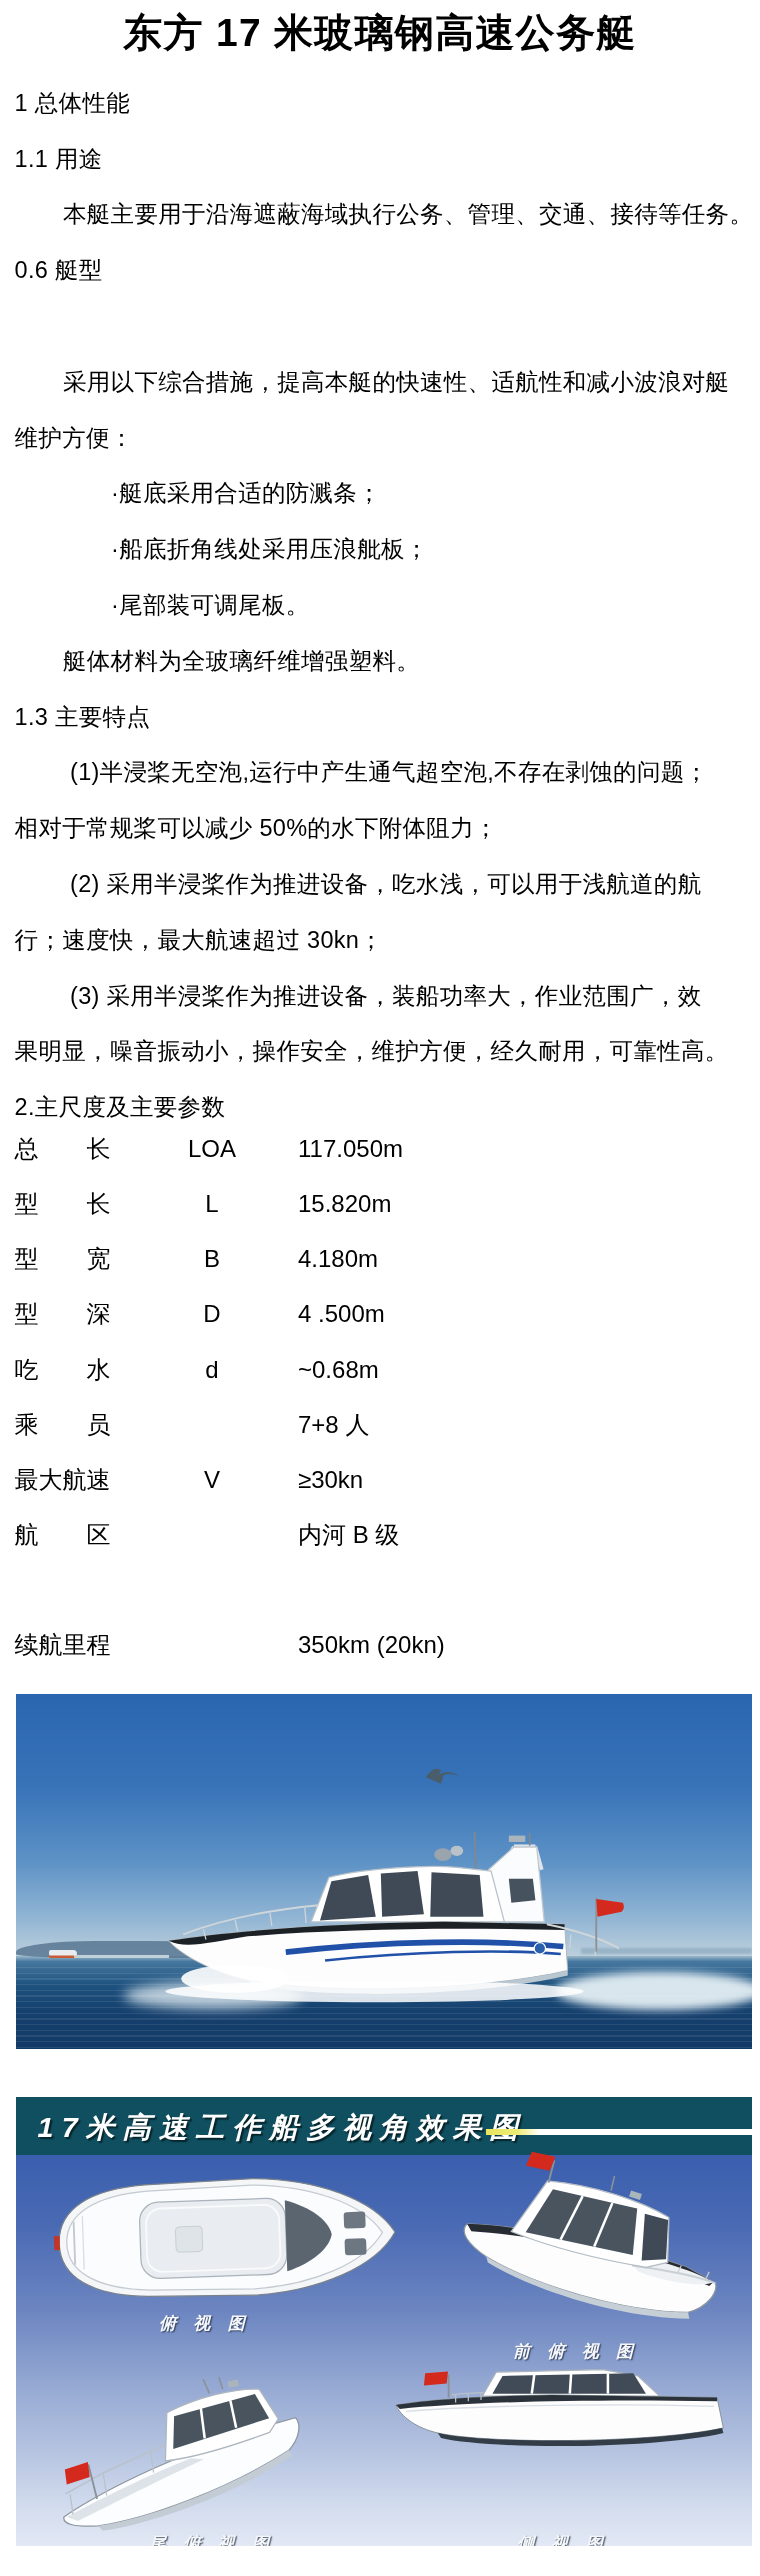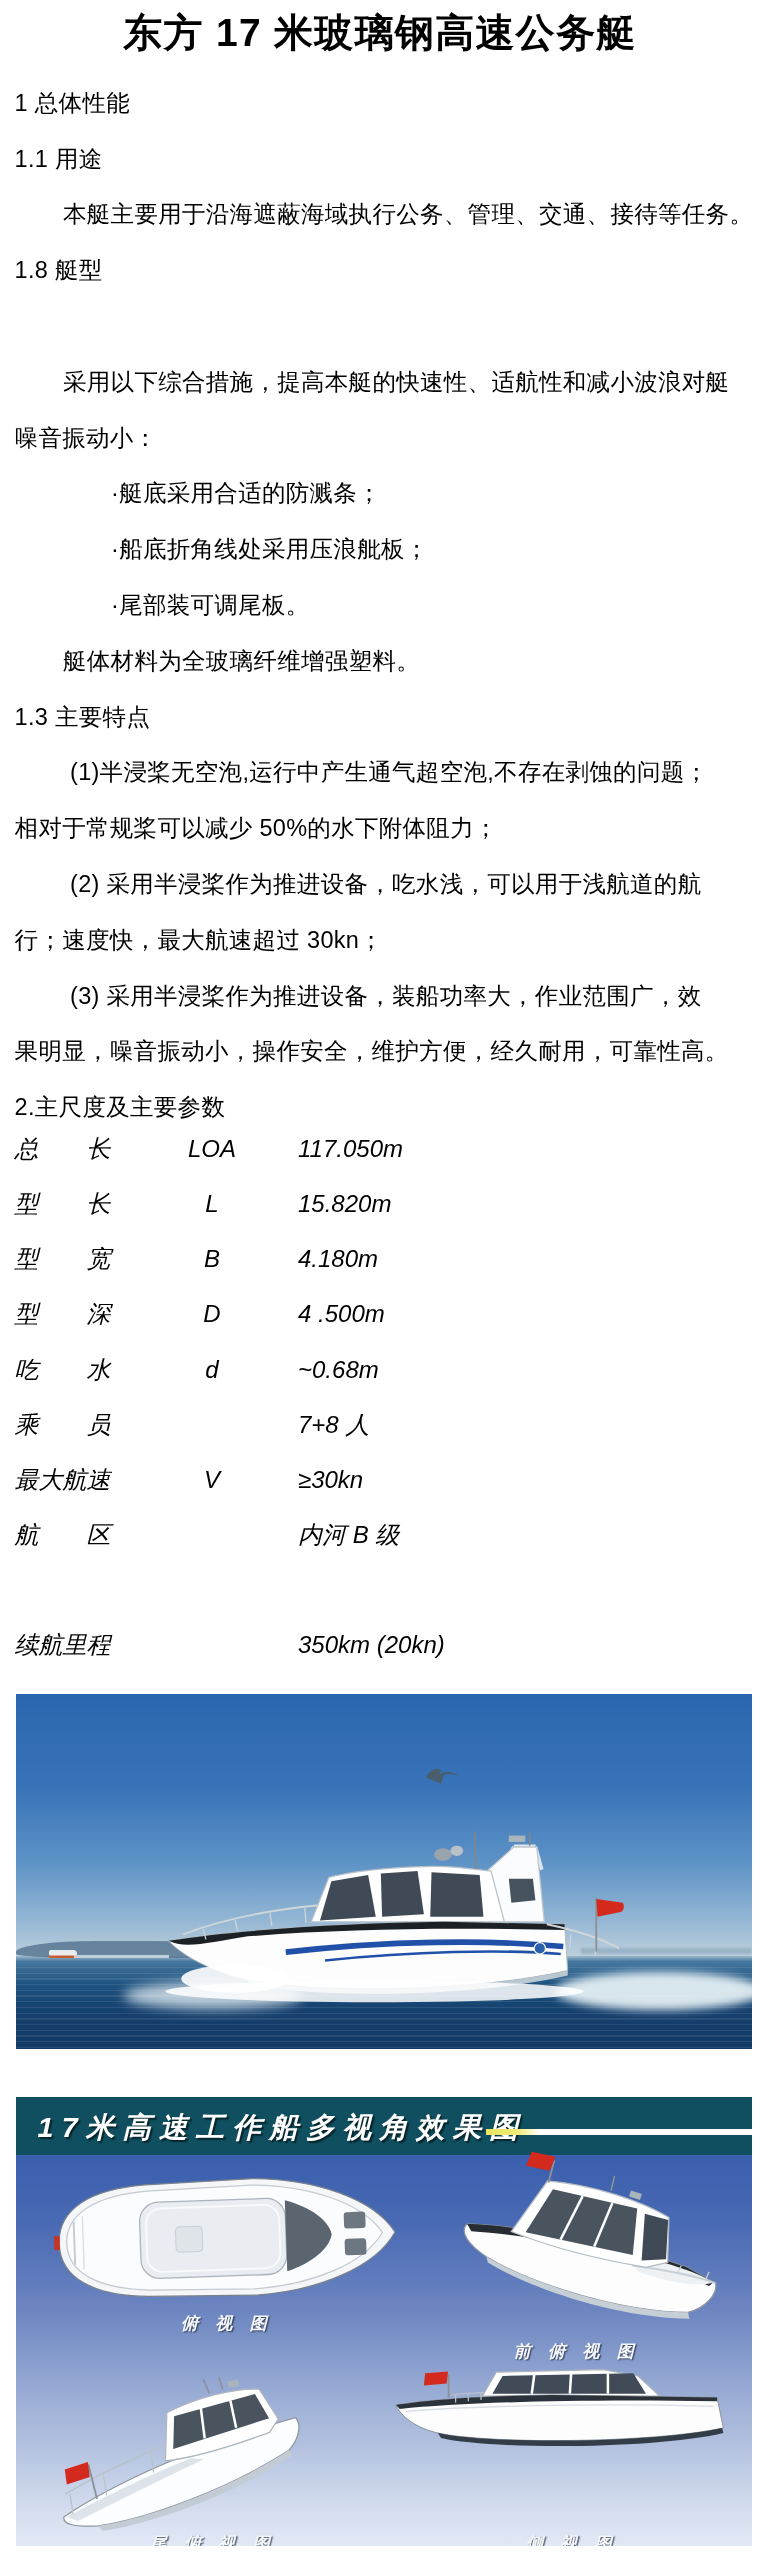--- a/index.html
+++ b/index.html
@@ -2,21 +2,21 @@
 <html style="font-size:10px"><head>
 <meta charset="utf-8">
 <style>
   html,body{margin:0;padding:0;background:#fff;}
   .page{position:relative;width:760px;height:2576px;background:#fff;overflow:hidden;
         font-family:"Liberation Sans",sans-serif;color:#000;}
   .doc-title{position:absolute;top:6.3px;left:0;width:100%;margin:0;text-align:center;
         font-size:39px;font-weight:bold;letter-spacing:1.3px;white-space:nowrap;}
   .para{position:absolute;font-size:23.5px;line-height:56px;letter-spacing:0.3px;white-space:nowrap;}
   .x23{left:14.6px}.x100{left:63px}.x110{left:70px}.x175{left:111px}
-  .spec-row{position:absolute;left:0;width:100%;height:56px;line-height:56px;font-size:24px;font-style:italic;}
+  .spec-row{position:absolute;left:0;width:100%;height:56px;line-height:56px;font-size:24px;}
   .spec-label{position:absolute;left:14.6px;white-space:pre;}
   .spec-symbol{position:absolute;left:155px;width:114px;text-align:center;}
   .spec-value{position:absolute;left:298px;white-space:pre;}
 
   
   .photo{position:absolute;left:16px;top:1694px;width:736px;height:355px;overflow:hidden;}
   .sky{position:absolute;left:0;top:0;right:0;height:262px;
        background:linear-gradient(180deg,#2a66b0 0%,#3873b8 35%,#5d92c6 64%,#93b6d4 86%,#bccfdc 100%);}
   .sea{position:absolute;left:0;right:0;top:262px;bottom:0;
        background:linear-gradient(180deg,#9db9cb 0%,#45779f 6%,#1d517e 32%,#153f6d 62%,#123a66 100%);}
@@ -45,36 +45,36 @@
        text-shadow:1.9px 1.9px 1.3px rgba(0,0,0,.55);}
   .banner-line{position:absolute;left:470px;right:0;top:32px;height:6.3px;
        background:linear-gradient(90deg,#e9e55e 0,#efec77 32px,#ffffff 54px,#ffffff 100%);}
   .board-body{position:absolute;top:58px;left:0;right:0;bottom:0;
        background:linear-gradient(180deg,#3a5fae 0%,#4a6ab4 18%,#6d86c1 40%,#93a7d2 58%,#b6c4e1 76%,#d3dcee 90%,#e2e8f5 100%);}
   .render{position:absolute;}
   .rot18{transform:rotate(18deg);}
   .rotm12{transform:rotate(-12deg);}
   .rotm2{transform:rotate(-2deg);}
   .rlabel{position:absolute;font-size:17px;font-weight:bold;font-style:italic;color:#f5f7fa;
-       letter-spacing:6.3px;text-align:right;white-space:nowrap;
+       letter-spacing:6.3px;text-align:left;white-space:nowrap;
        text-shadow:1.3px 1.3px 1.3px rgba(30,40,60,.75);}
 </style>
 </head>
 <body>
 
 <div class="page">
 
   <h1 class="doc-title">东方 17 米玻璃钢高速公务艇</h1>
 
   <div class="para x23" style="top:75px">1 总体性能</div>
   <div class="para x23" style="top:131px">1.1 用途</div>
   <div class="para x100" style="top:186px">本艇主要用于沿海遮蔽海域执行公务、管理、交通、接待等任务。</div>
-  <div class="para x23" style="top:242px">1.8 艇型</div>
+  <div class="para x23" style="top:242px">0.6 艇型</div>
   <div class="para x100" style="top:354px">采用以下综合措施，提高本艇的快速性、适航性和减小波浪对艇</div>
-  <div class="para x23" style="top:410px">噪音振动小：</div>
+  <div class="para x23" style="top:410px">维护方便：</div>
   <div class="para x175" style="top:465px">·艇底采用合适的防溅条；</div>
   <div class="para x175" style="top:521px">·船底折角线处采用压浪舭板；</div>
   <div class="para x175" style="top:577px">·尾部装可调尾板。</div>
   <div class="para x100" style="top:633px">艇体材料为全玻璃纤维增强塑料。</div>
   <div class="para x23" style="top:689px">1.3 主要特点</div>
   <div class="para x110" style="top:744px">(1)半浸桨无空泡,运行中产生通气超空泡,不存在剥蚀的问题；</div>
   <div class="para x23" style="top:800px">相对于常规桨可以减少 50%的水下附体阻力；</div>
   <div class="para x110" style="top:856px">(2) 采用半浸桨作为推进设备，吃水浅，可以用于浅航道的航</div>
   <div class="para x23" style="top:912px">行；速度快，最大航速超过 30kn；</div>
   <div class="para x110" style="top:968px">(3) 采用半浸桨作为推进设备，装船功率大，作业范围广，效</div>

